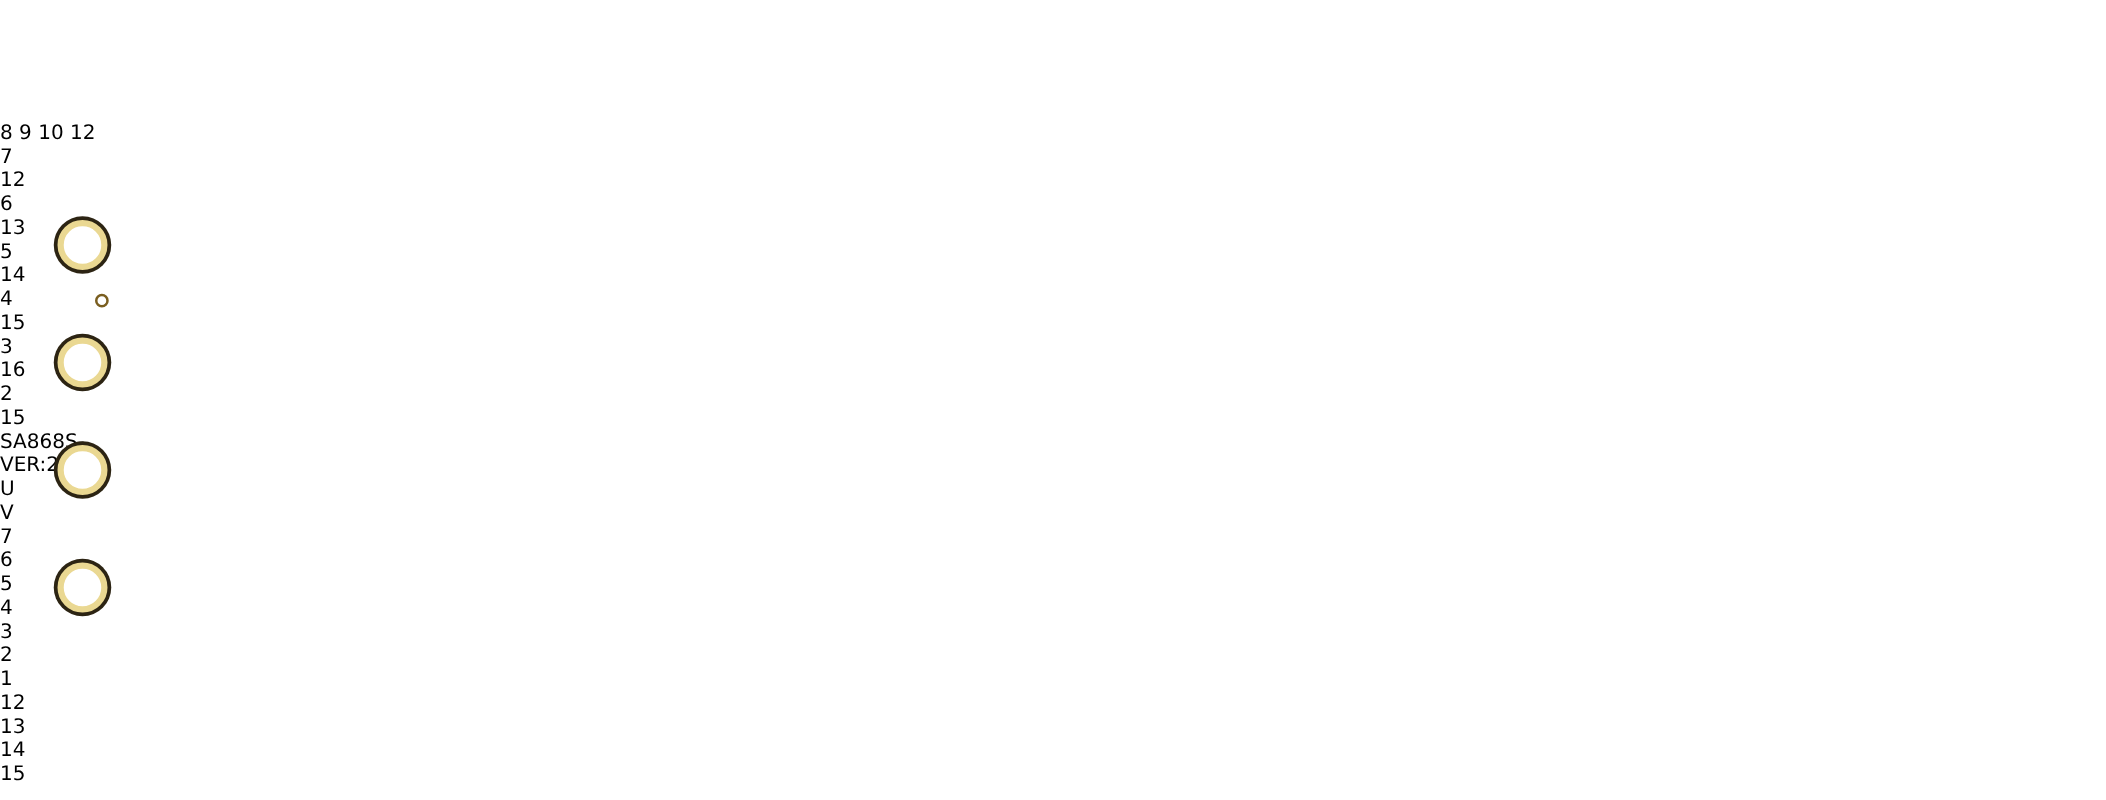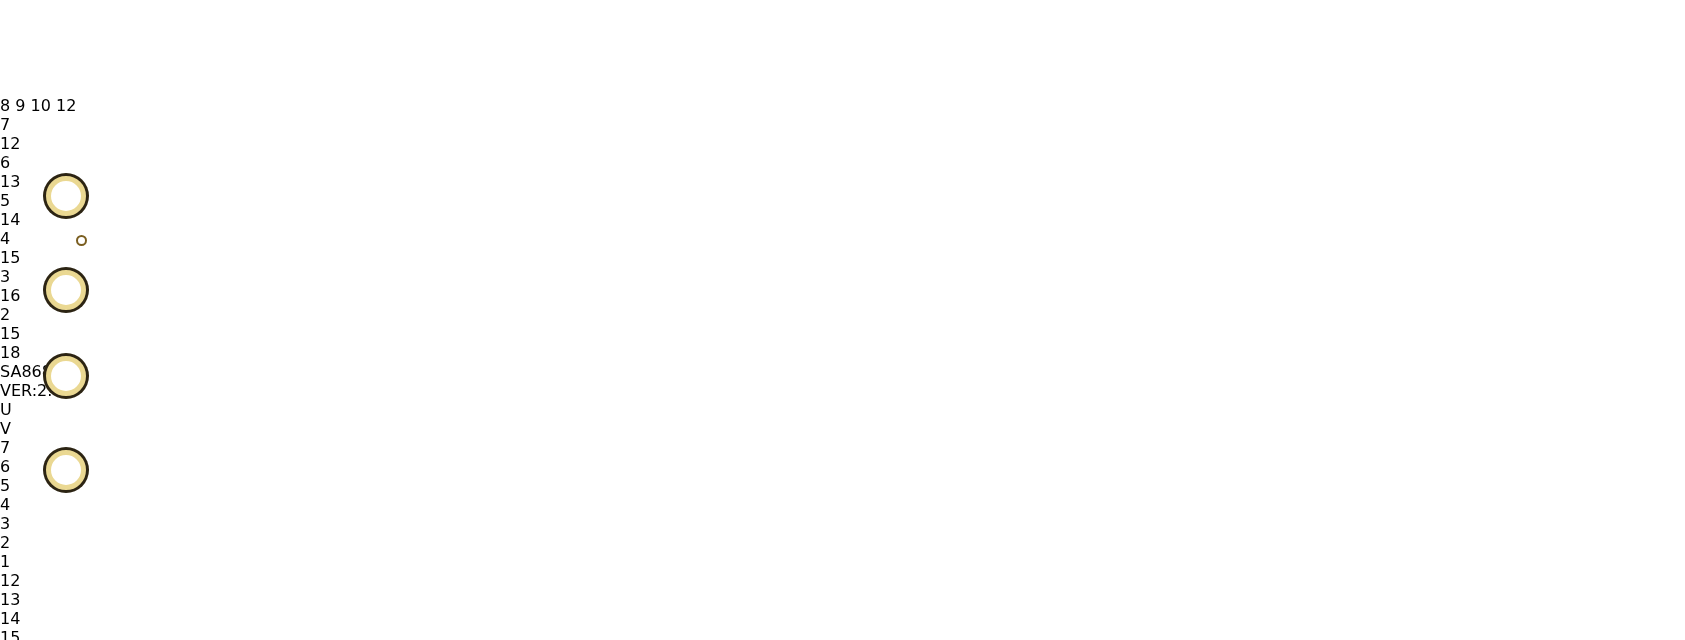--- a/index.html
+++ b/index.html
@@ -196,21 +196,20 @@
         <div class="pad pad-bot" style="left: 523px;">
           <div class="notch"></div>
         </div>
         <div class="silk" style="left: 572px; top: 356px;">15</div>
         <div class="pad pad-top" style="left: 613px;">
           <div class="notch"></div>
         </div>
         <div class="pad pad-bot" style="left: 613px;">
           <div class="notch"></div>
         </div>
-        <div class="silk" style="left: 662px; top: 356px;">18</div>
         <div class="pad pad-left" style="top: 36px;">
           <div class="notch"></div>
         </div>
         <div class="pad pad-left" style="top: 129px;">
           <div class="notch"></div>
         </div>
         <div class="pad pad-left" style="top: 223px;">
           <div class="notch"></div>
         </div>
         <div class="pad pad-left" style="top: 308px;">

